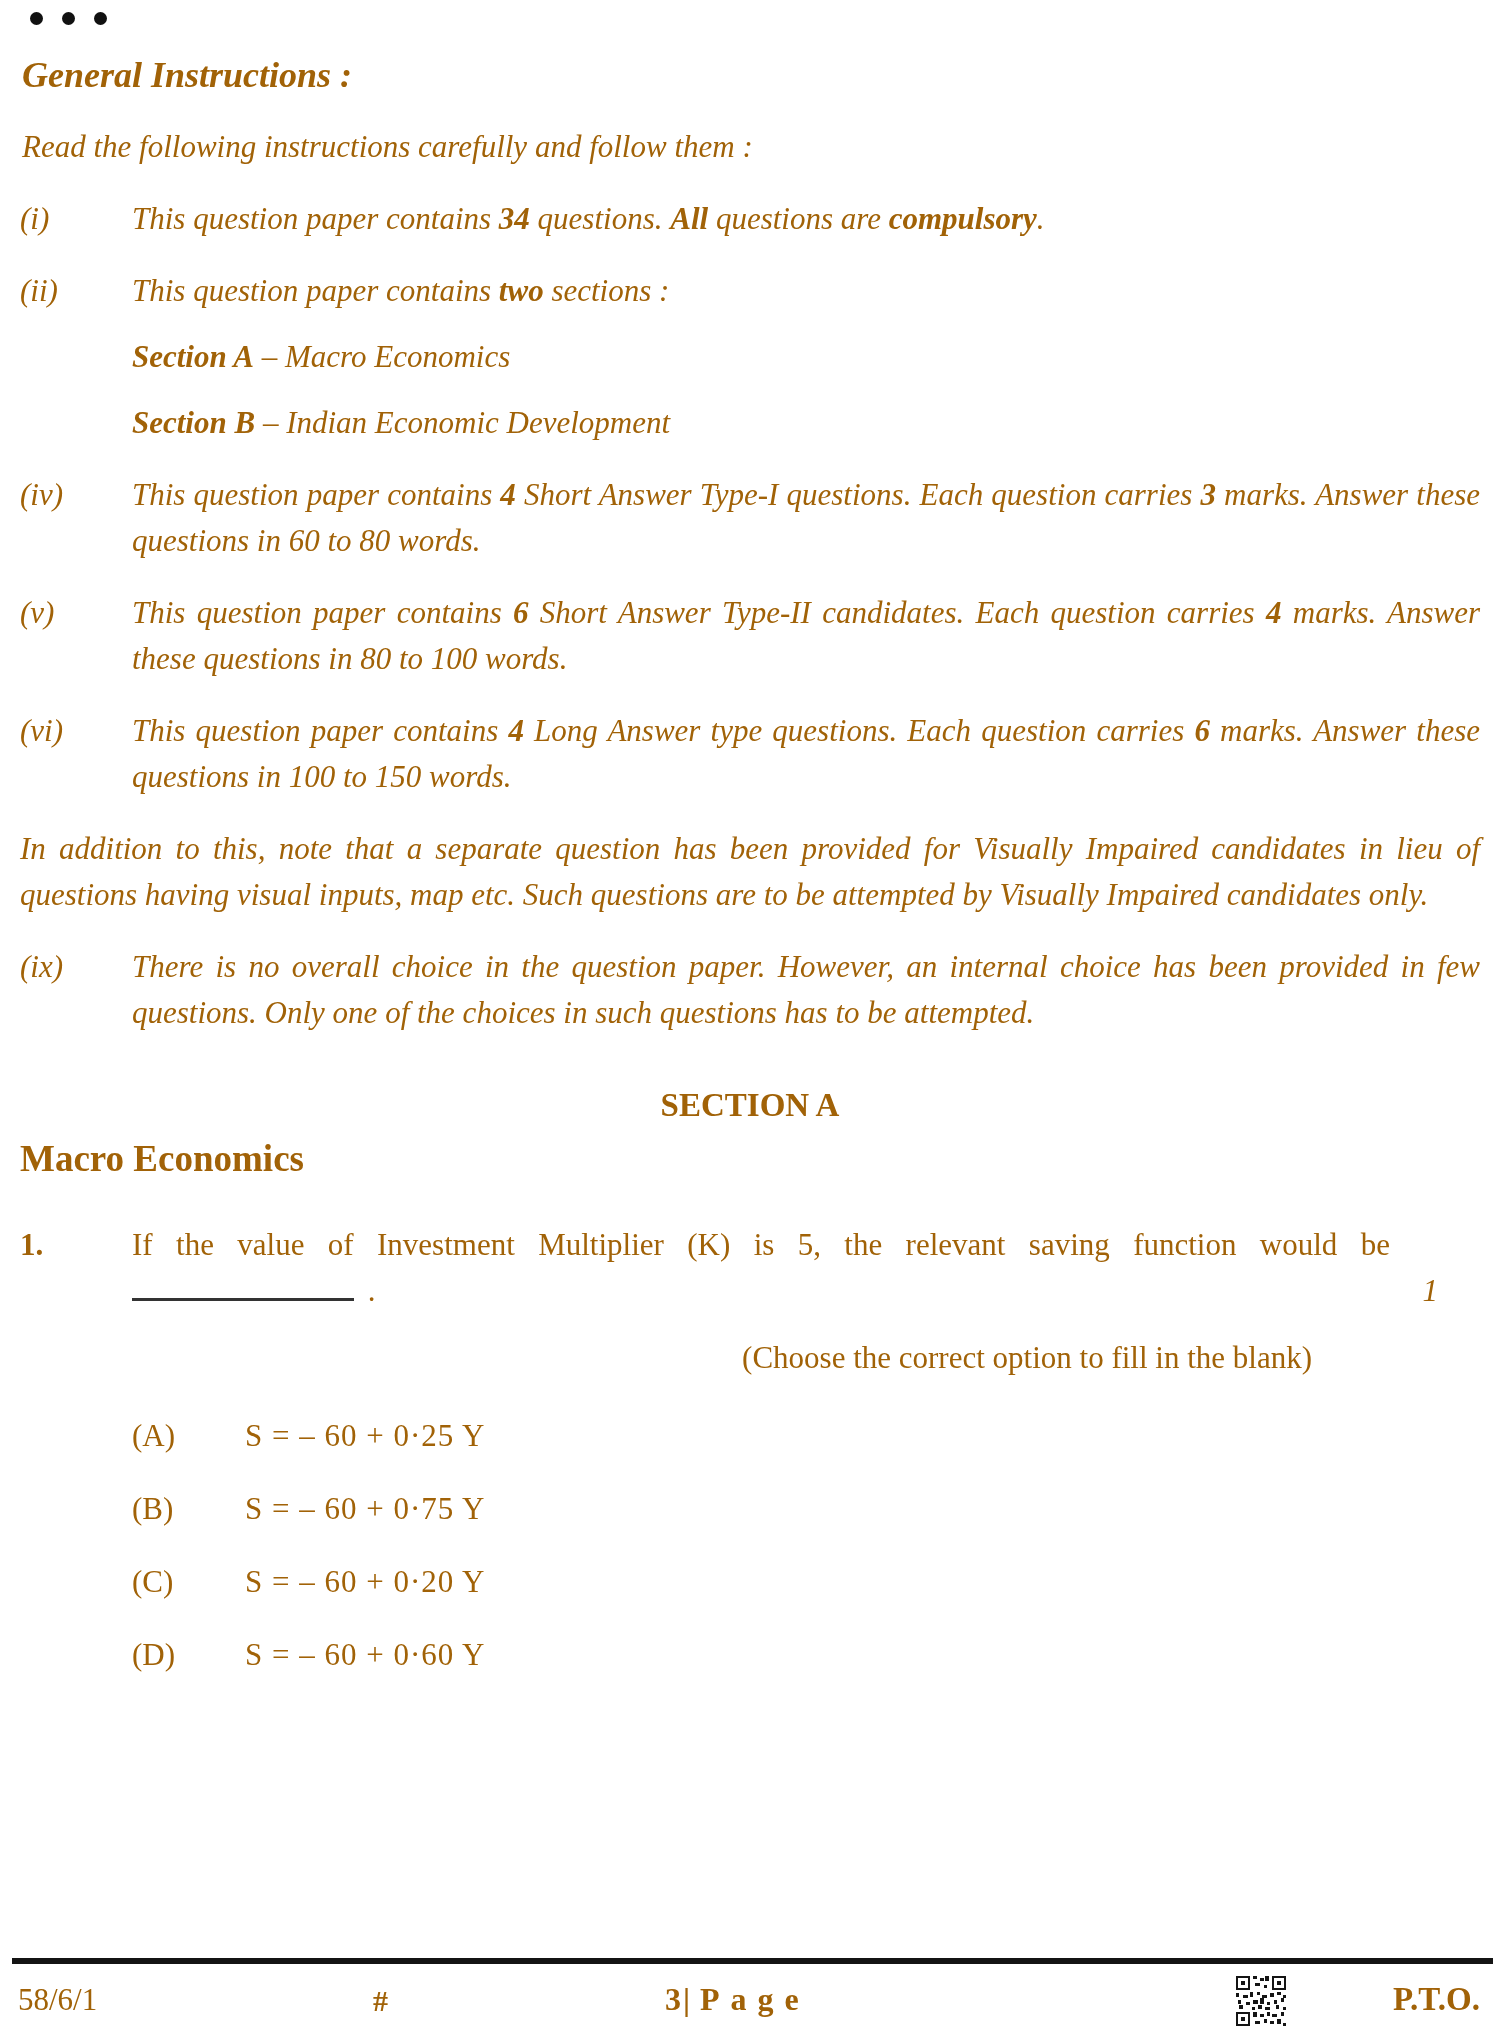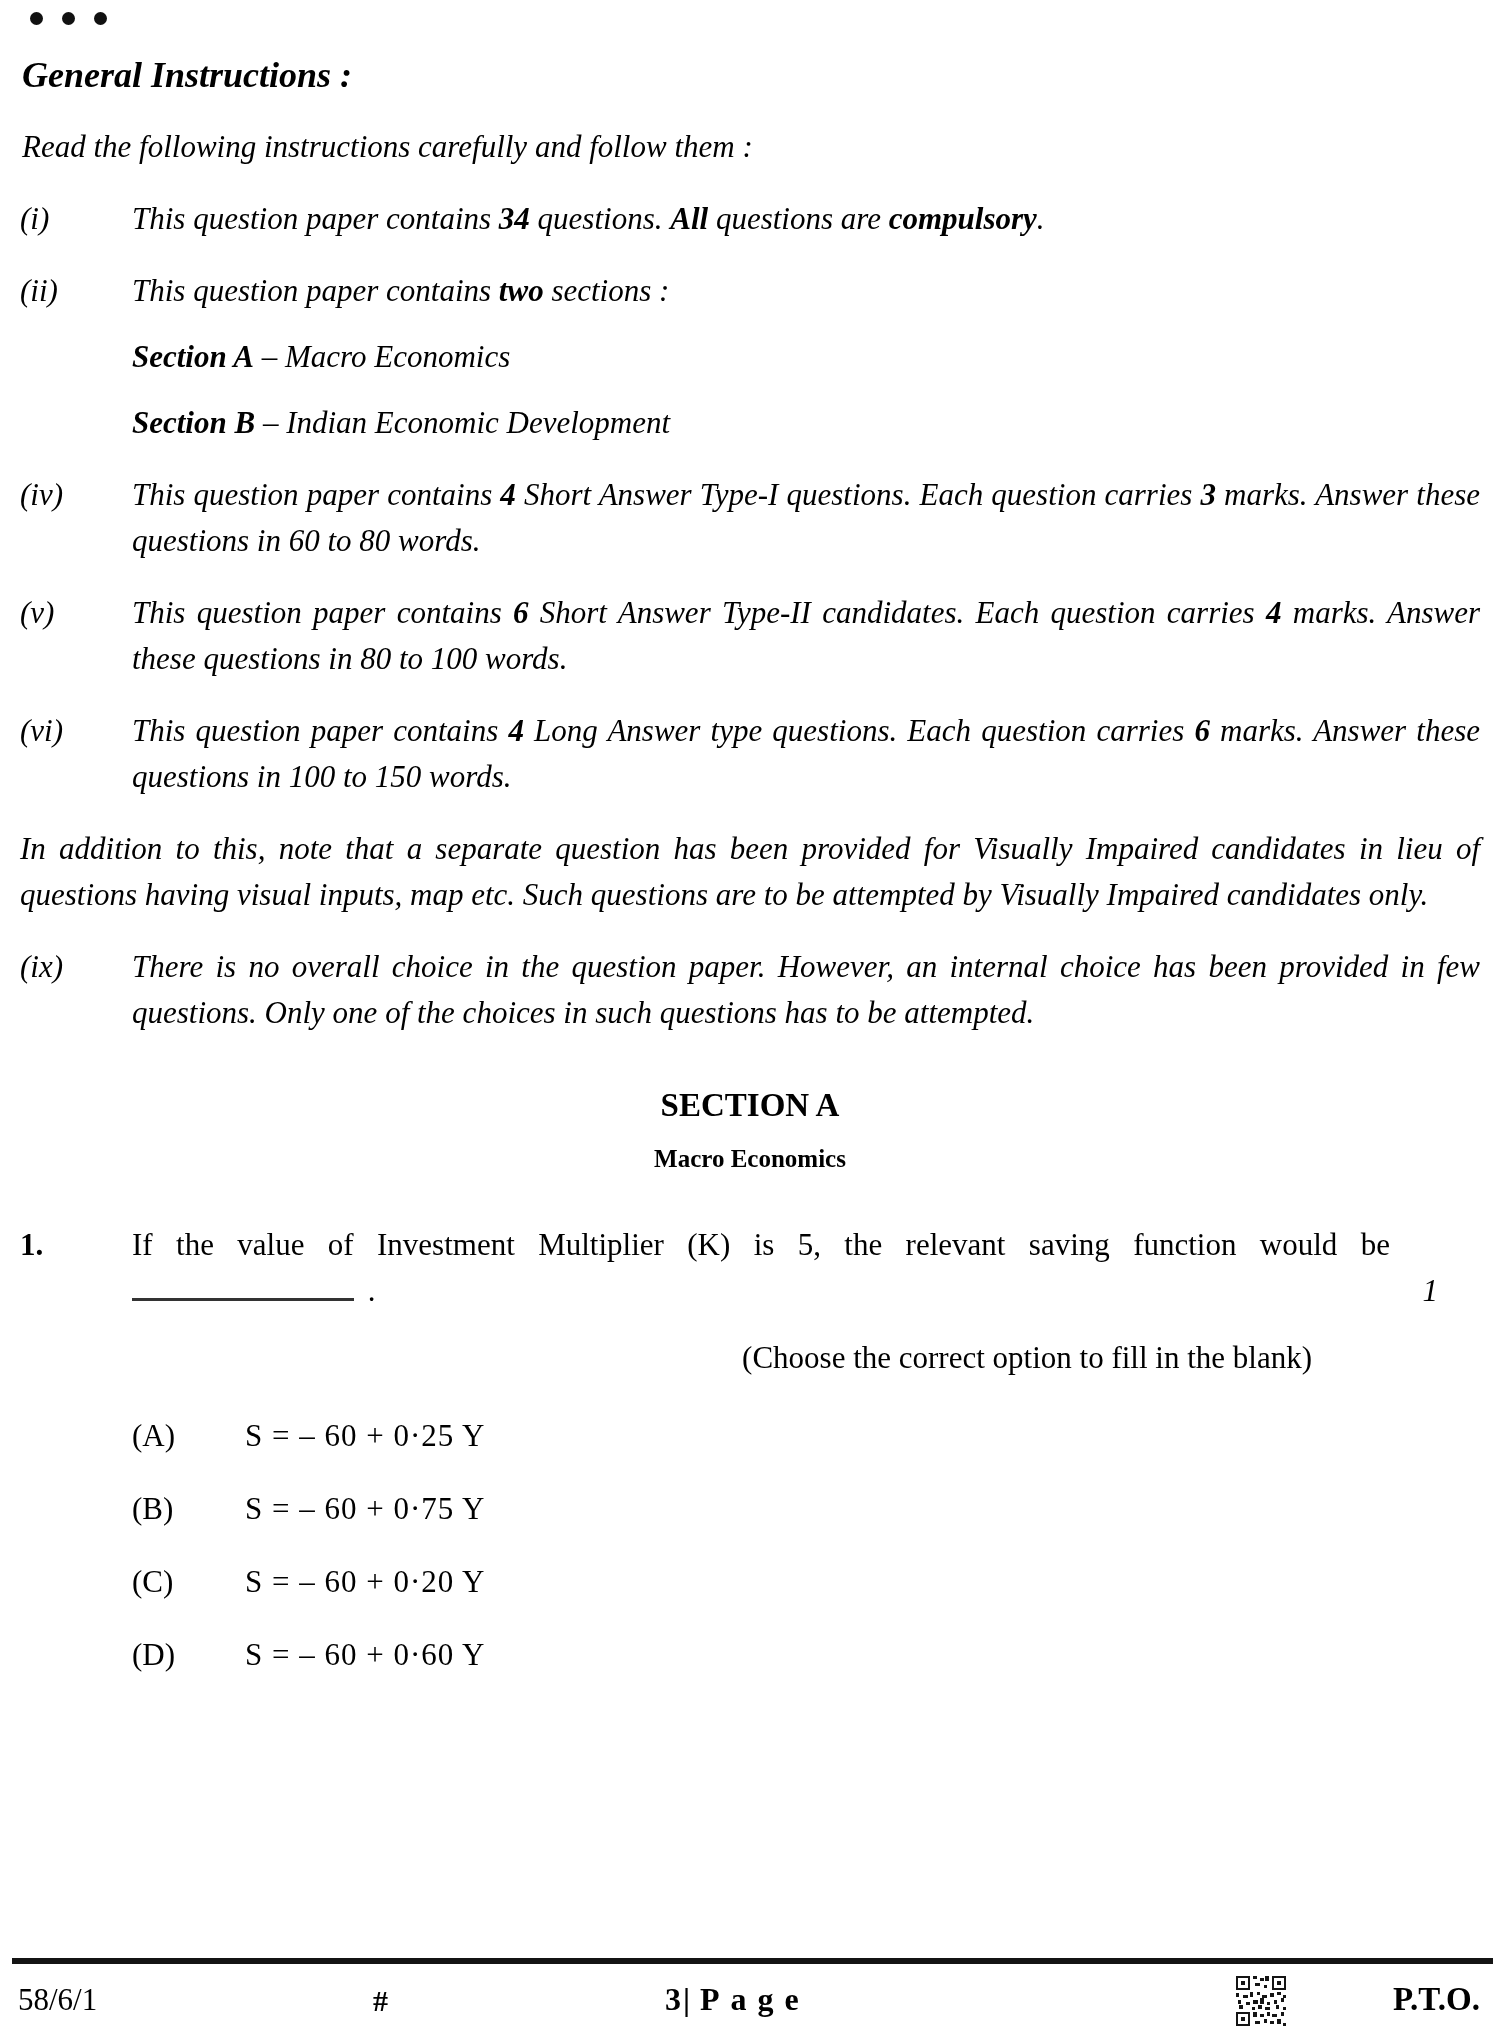--- a/index.html
+++ b/index.html
@@ -1,21 +1,21 @@
 <!DOCTYPE html>
 <html><head>
 <meta charset="utf-8">
 <style>
   html,body { margin:0; padding:0; background:#e8e8e8; }
   .page {
     position:relative;
     width:1505px; height:2034px;
     margin:0 auto;
     background:#ffffff;
-    color:#000000;
+    color:#a16207;
     font-family:"Liberation Serif","DejaVu Serif",serif;
     box-sizing:border-box;
     padding:8px 25px 7px 20px;
     overflow:hidden;
   }
   
   .dots { display:flex; gap:19px; margin:4px 0 0 10px; height:14px; }
   .dots .dot { width:13px; height:13px; border-radius:50%; background:#111; }
 
   
@@ -30,21 +30,21 @@
   }
   .instr-text {
     flex:1; font-size:31px; font-style:italic; line-height:46px;
     text-align:justify;
   }
   .sub-row { margin:20px 0 0 112px; font-size:31px; font-style:italic; line-height:46px; }
   .b { font-weight:bold; }
 
   
   .section-title { text-align:center; font-size:33px; font-weight:bold; margin-top:48px; line-height:42px; }
-  .section-sub   { text-align:center; font-size:25px; font-weight:bold; margin-top:12px; line-height:42px; }
+  .section-sub   { font-size:37px; font-weight:bold; margin-top:12px; line-height:42px; }
 
   
   .q-row { display:flex; margin-top:42px; }
   .q-num { flex:0 0 112px; width:112px; font-size:31px; font-weight:bold; line-height:46px; }
   .q-text { flex:1; font-size:31px; line-height:46px; text-align:justify; word-spacing:6px; }
   .q-marks { flex:0 0 90px; width:90px; align-self:flex-end; text-align:right;
              padding-right:42px; box-sizing:border-box;
              font-size:31px; font-style:italic; line-height:46px; }
   .blank { display:inline-block; width:222px; height:0.85em; border-bottom:3px solid #333; }
 

